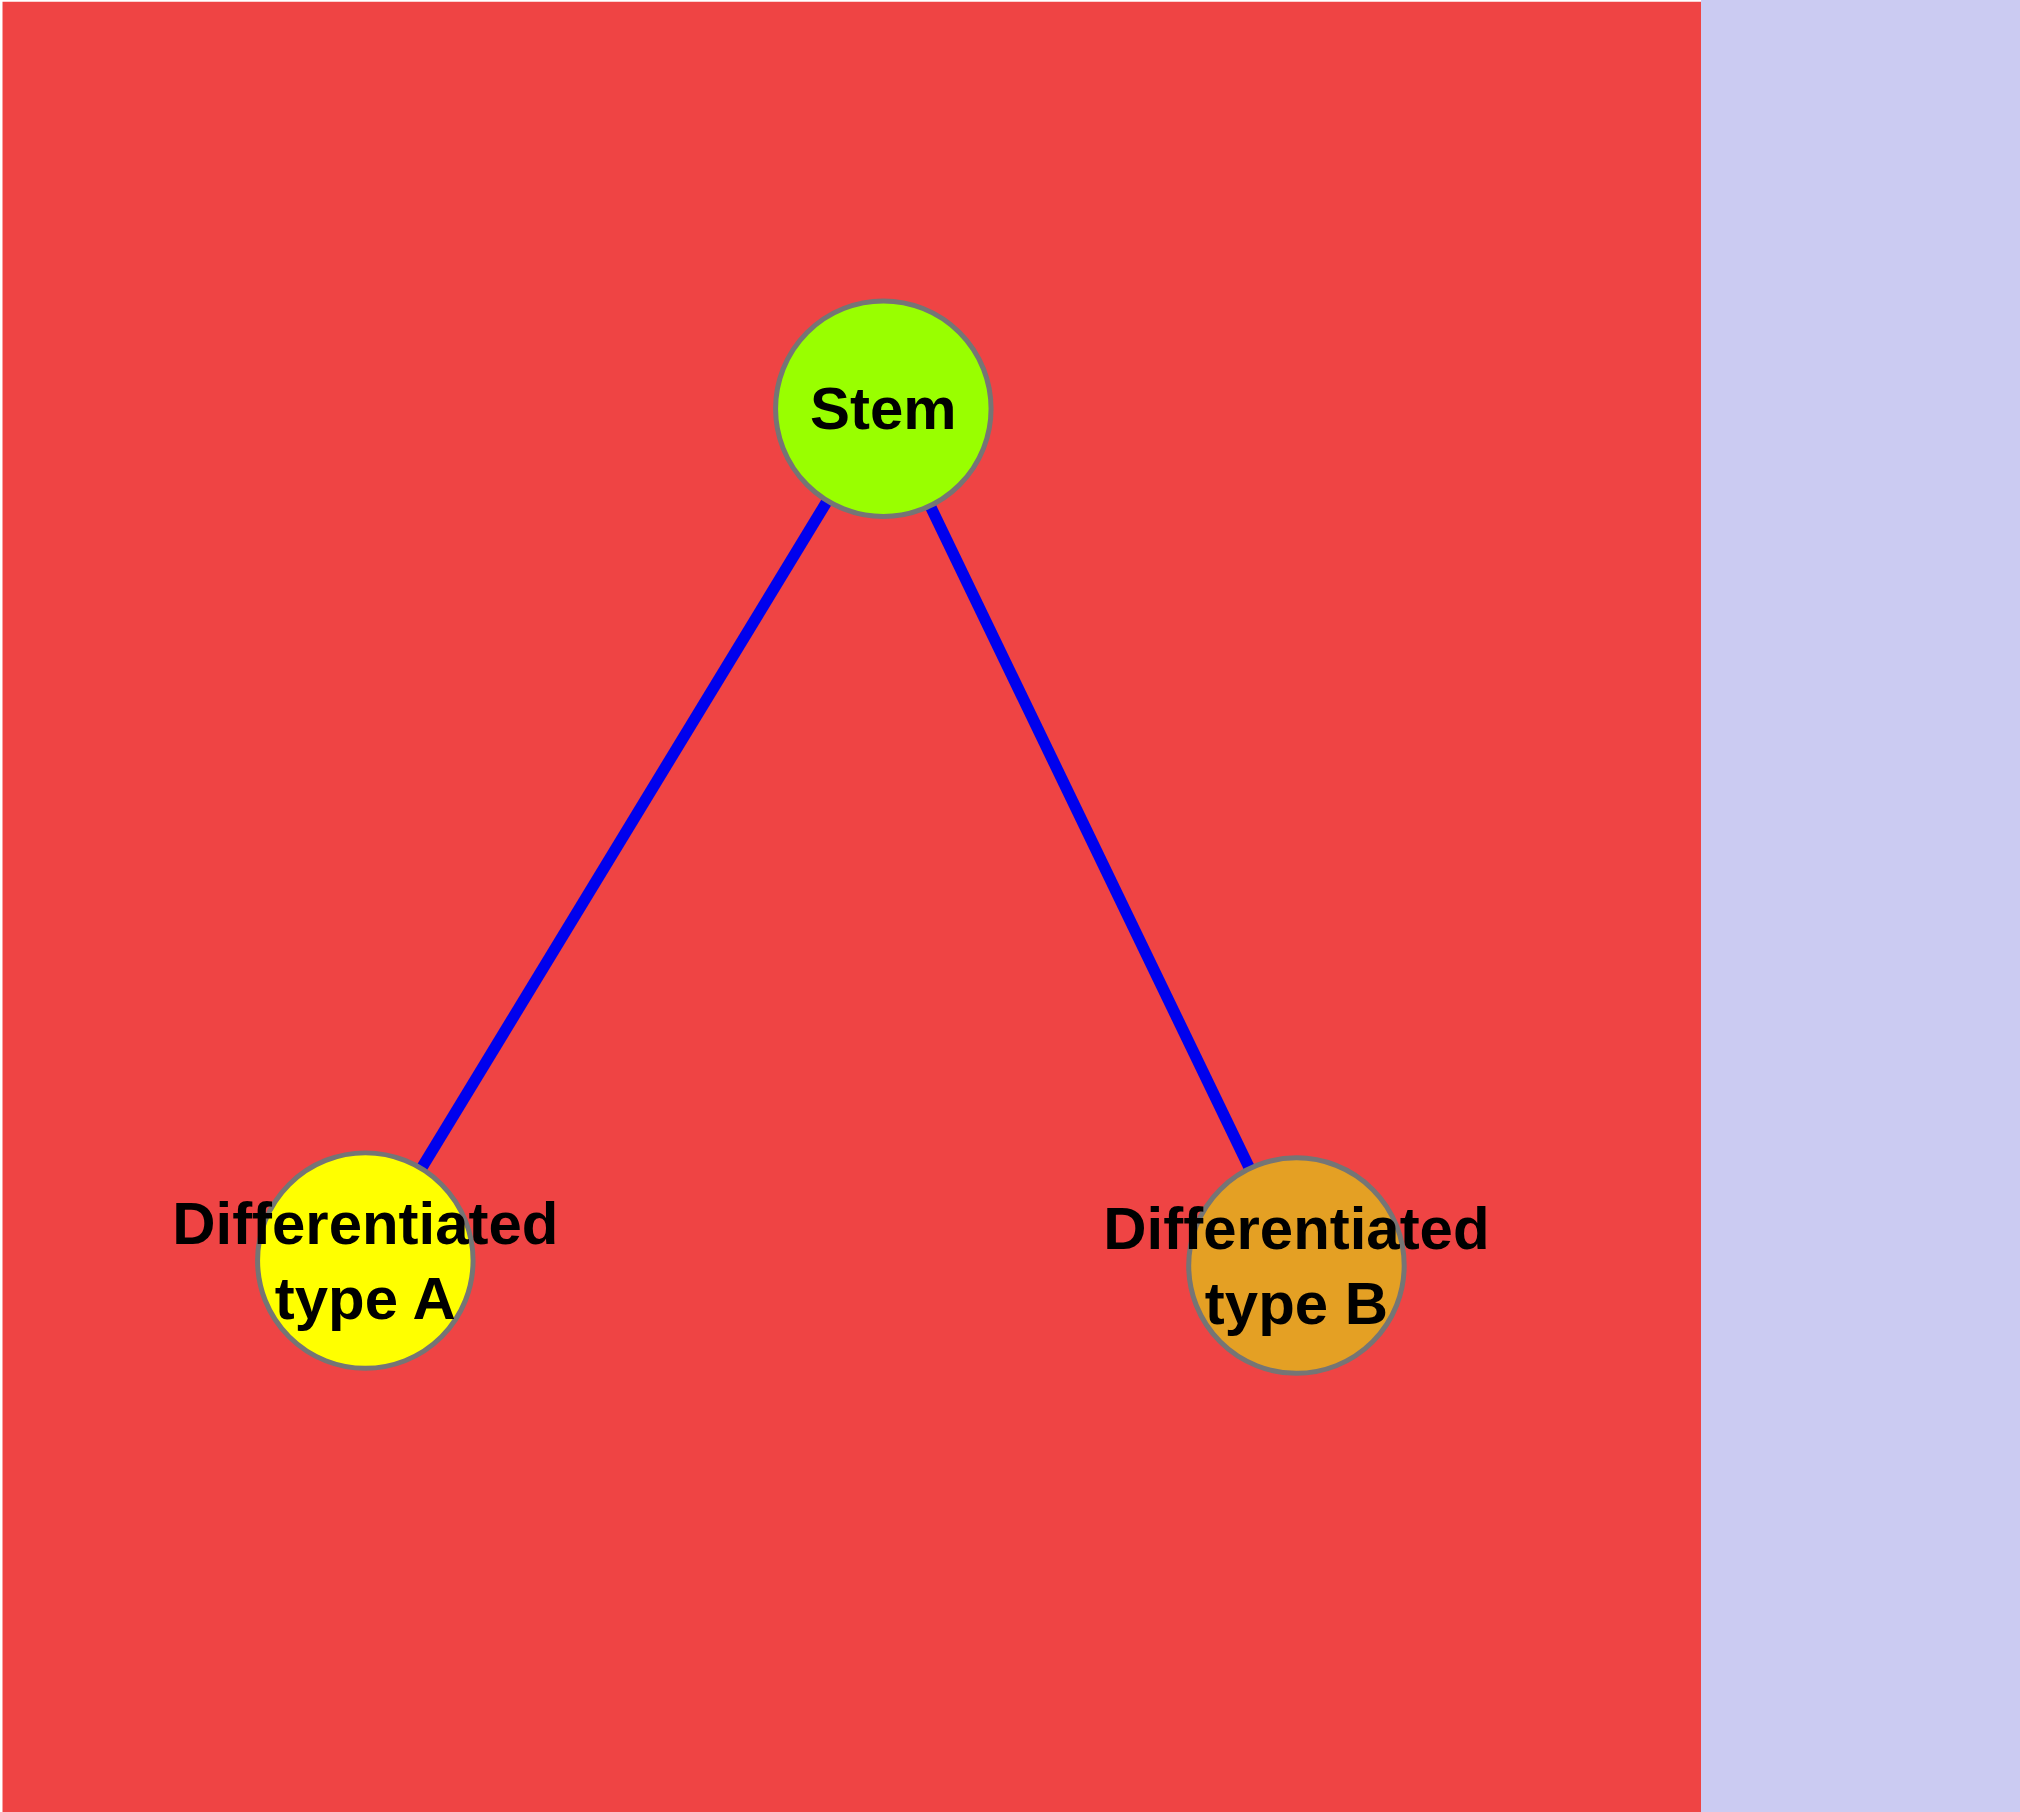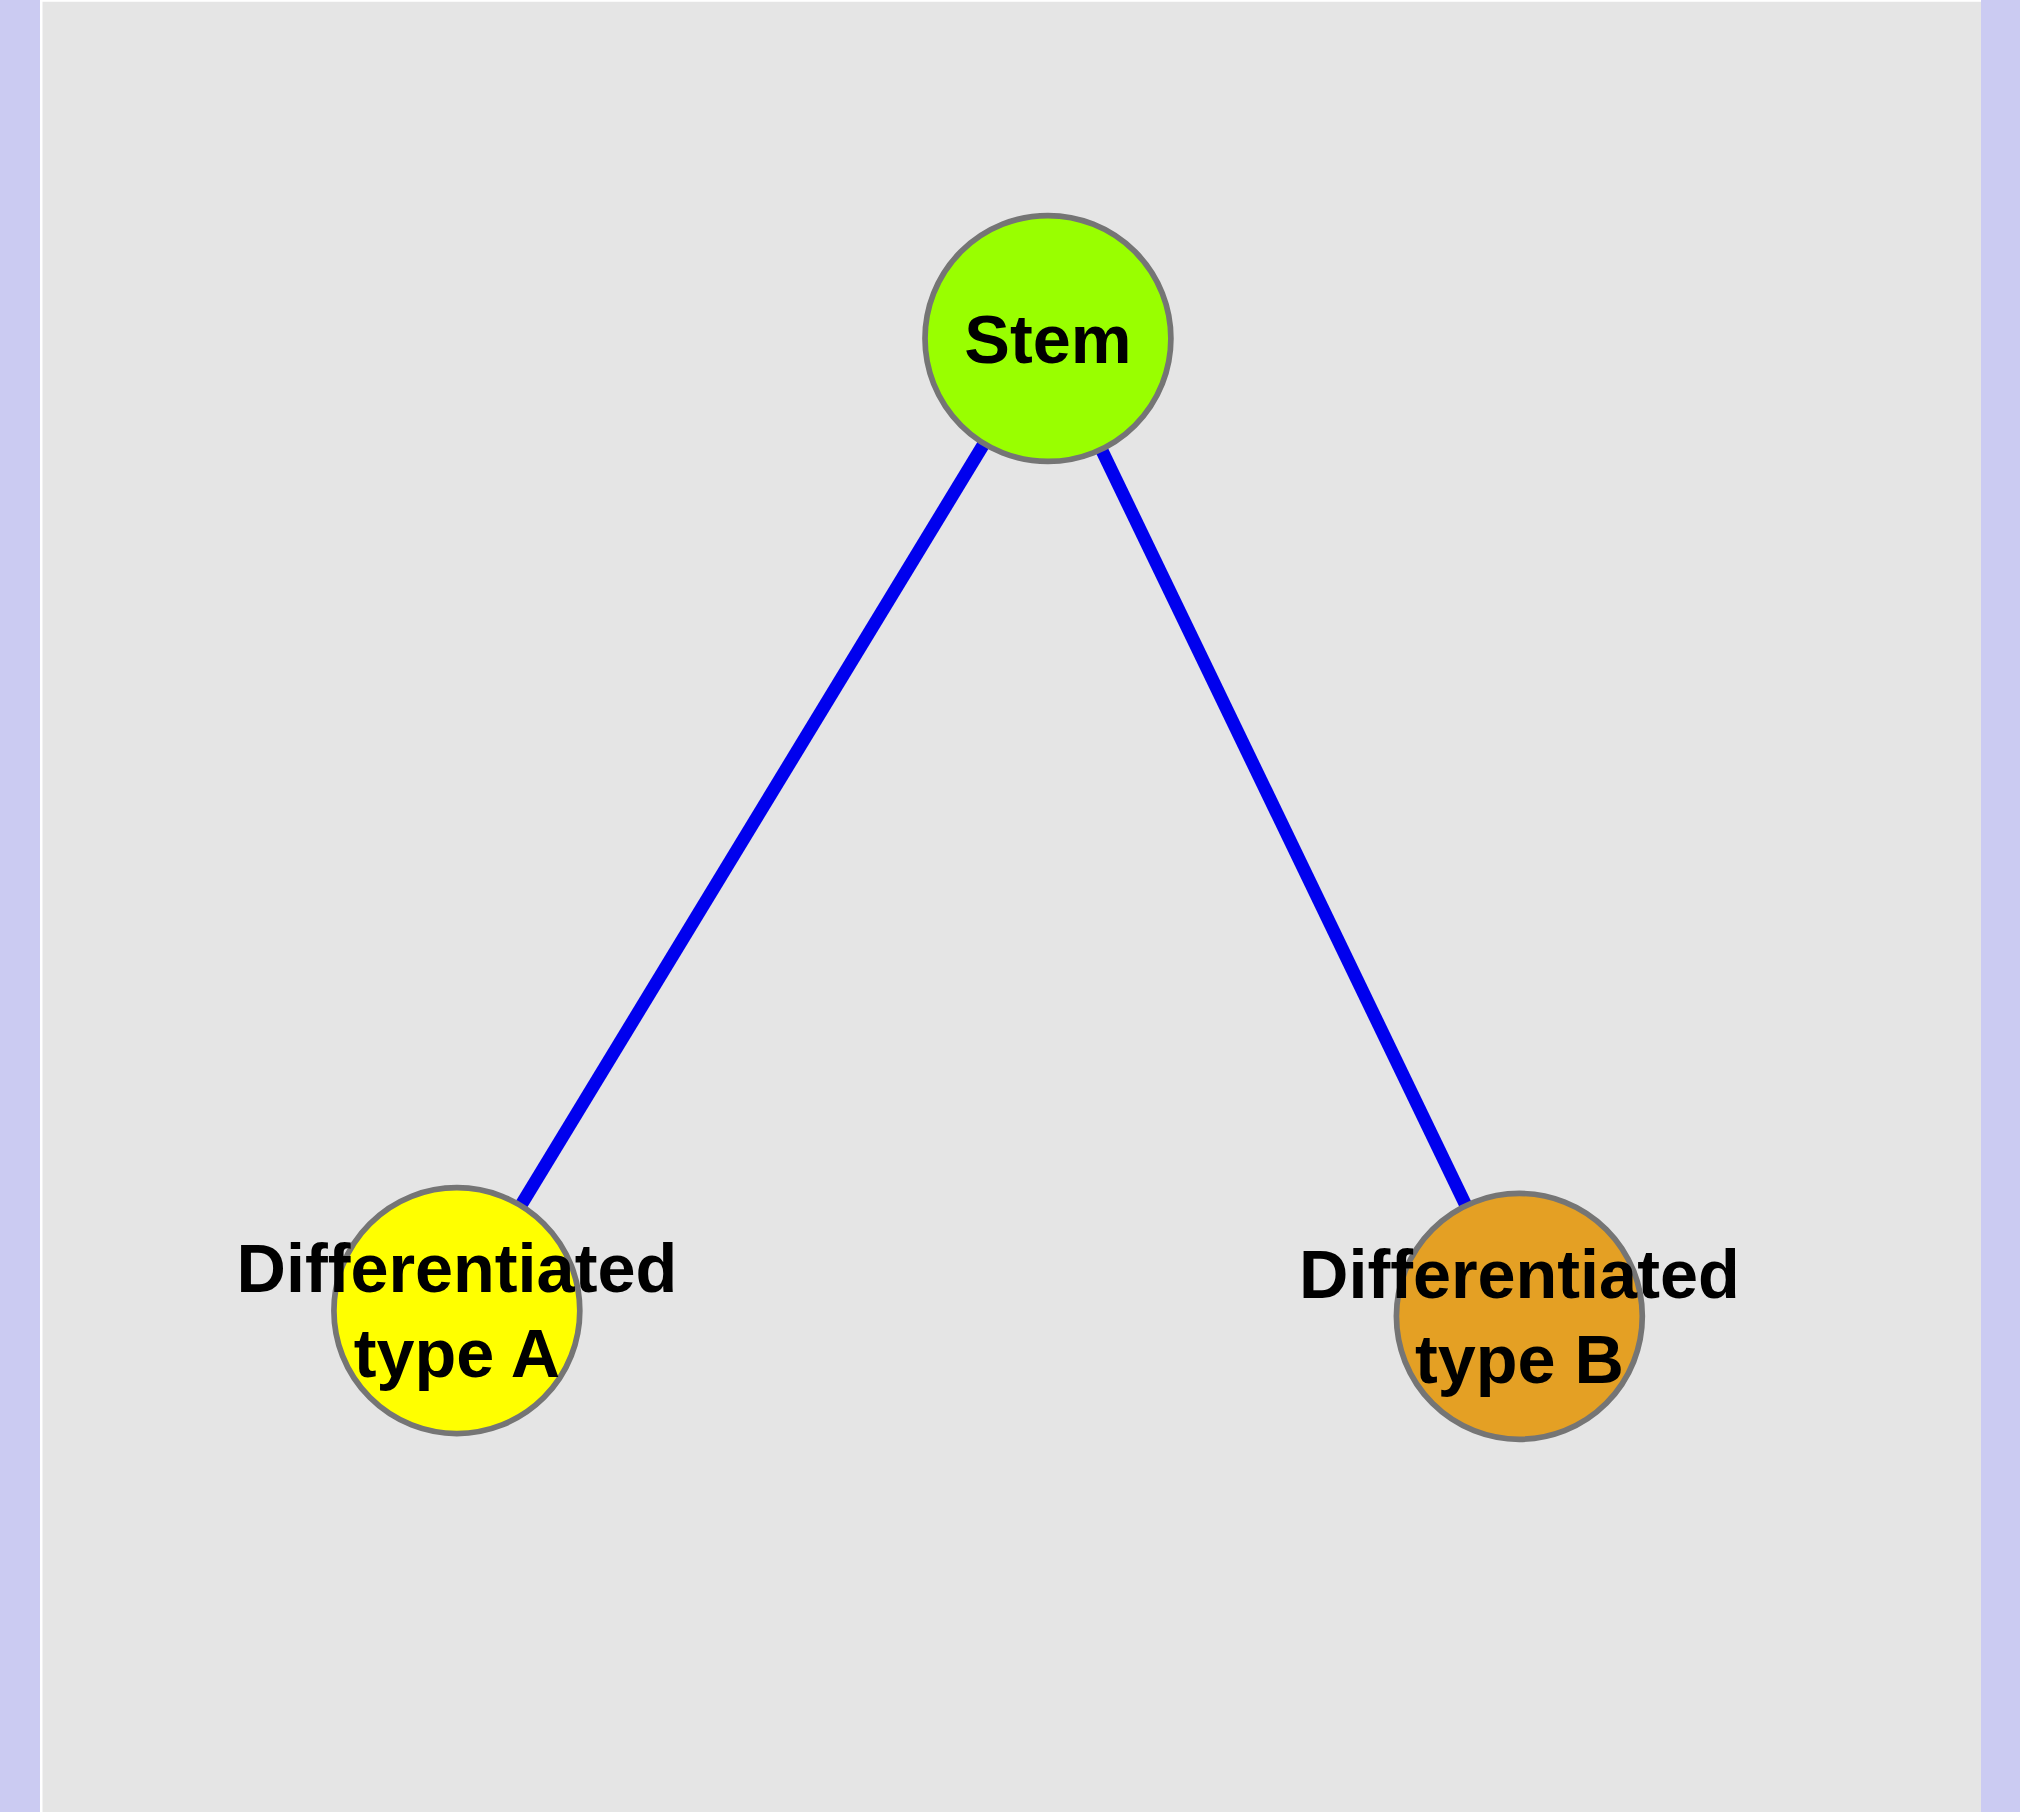--- a/index.html
+++ b/index.html
@@ -8,26 +8,25 @@
   }
   body {
     width: 2021px;
     height: 1812px;
     background: #CBCBF2;
     font-family: "Liberation Sans", sans-serif;
     overflow: hidden;
   }
   .canvas {
     position: relative;
-    width: 1941px;
+    width: 1701px;
     height: 1812px;
-    background: #e5e5e5;
+    background: #ef4444;
     
     box-shadow: inset 2.5px 1.7px 0 0 #ffffff;
-    margin-left: 40px;
   }
   svg {
     display: block;
     width: 100%;
     height: 100%;
   }
   svg text {
     font-family: "Liberation Sans", sans-serif;
     font-weight: bold;
   }

